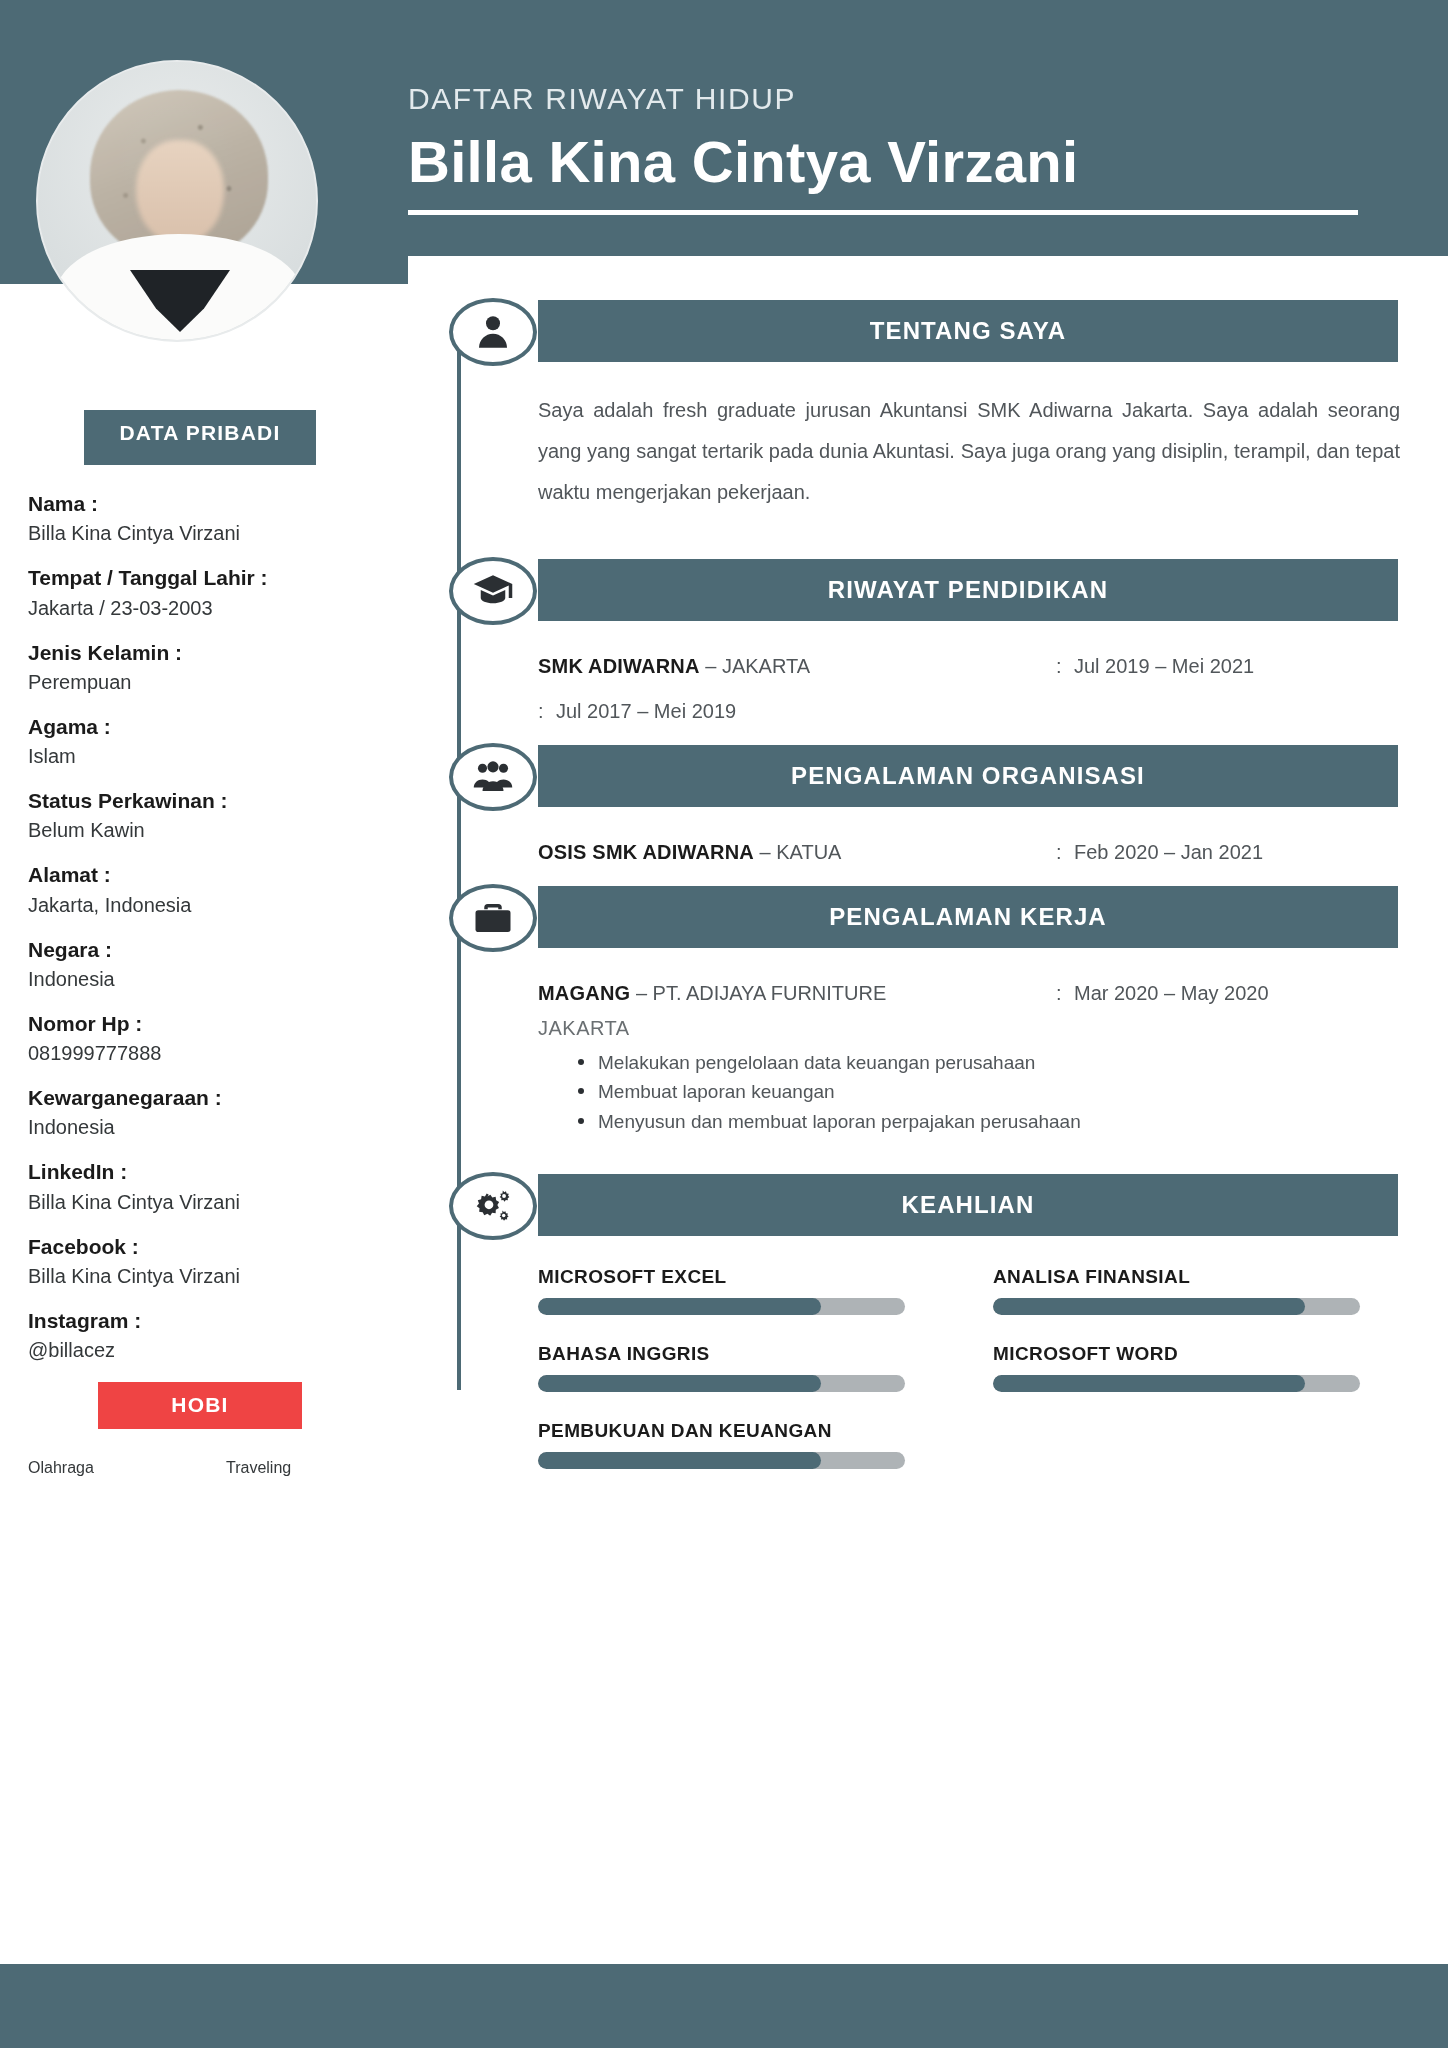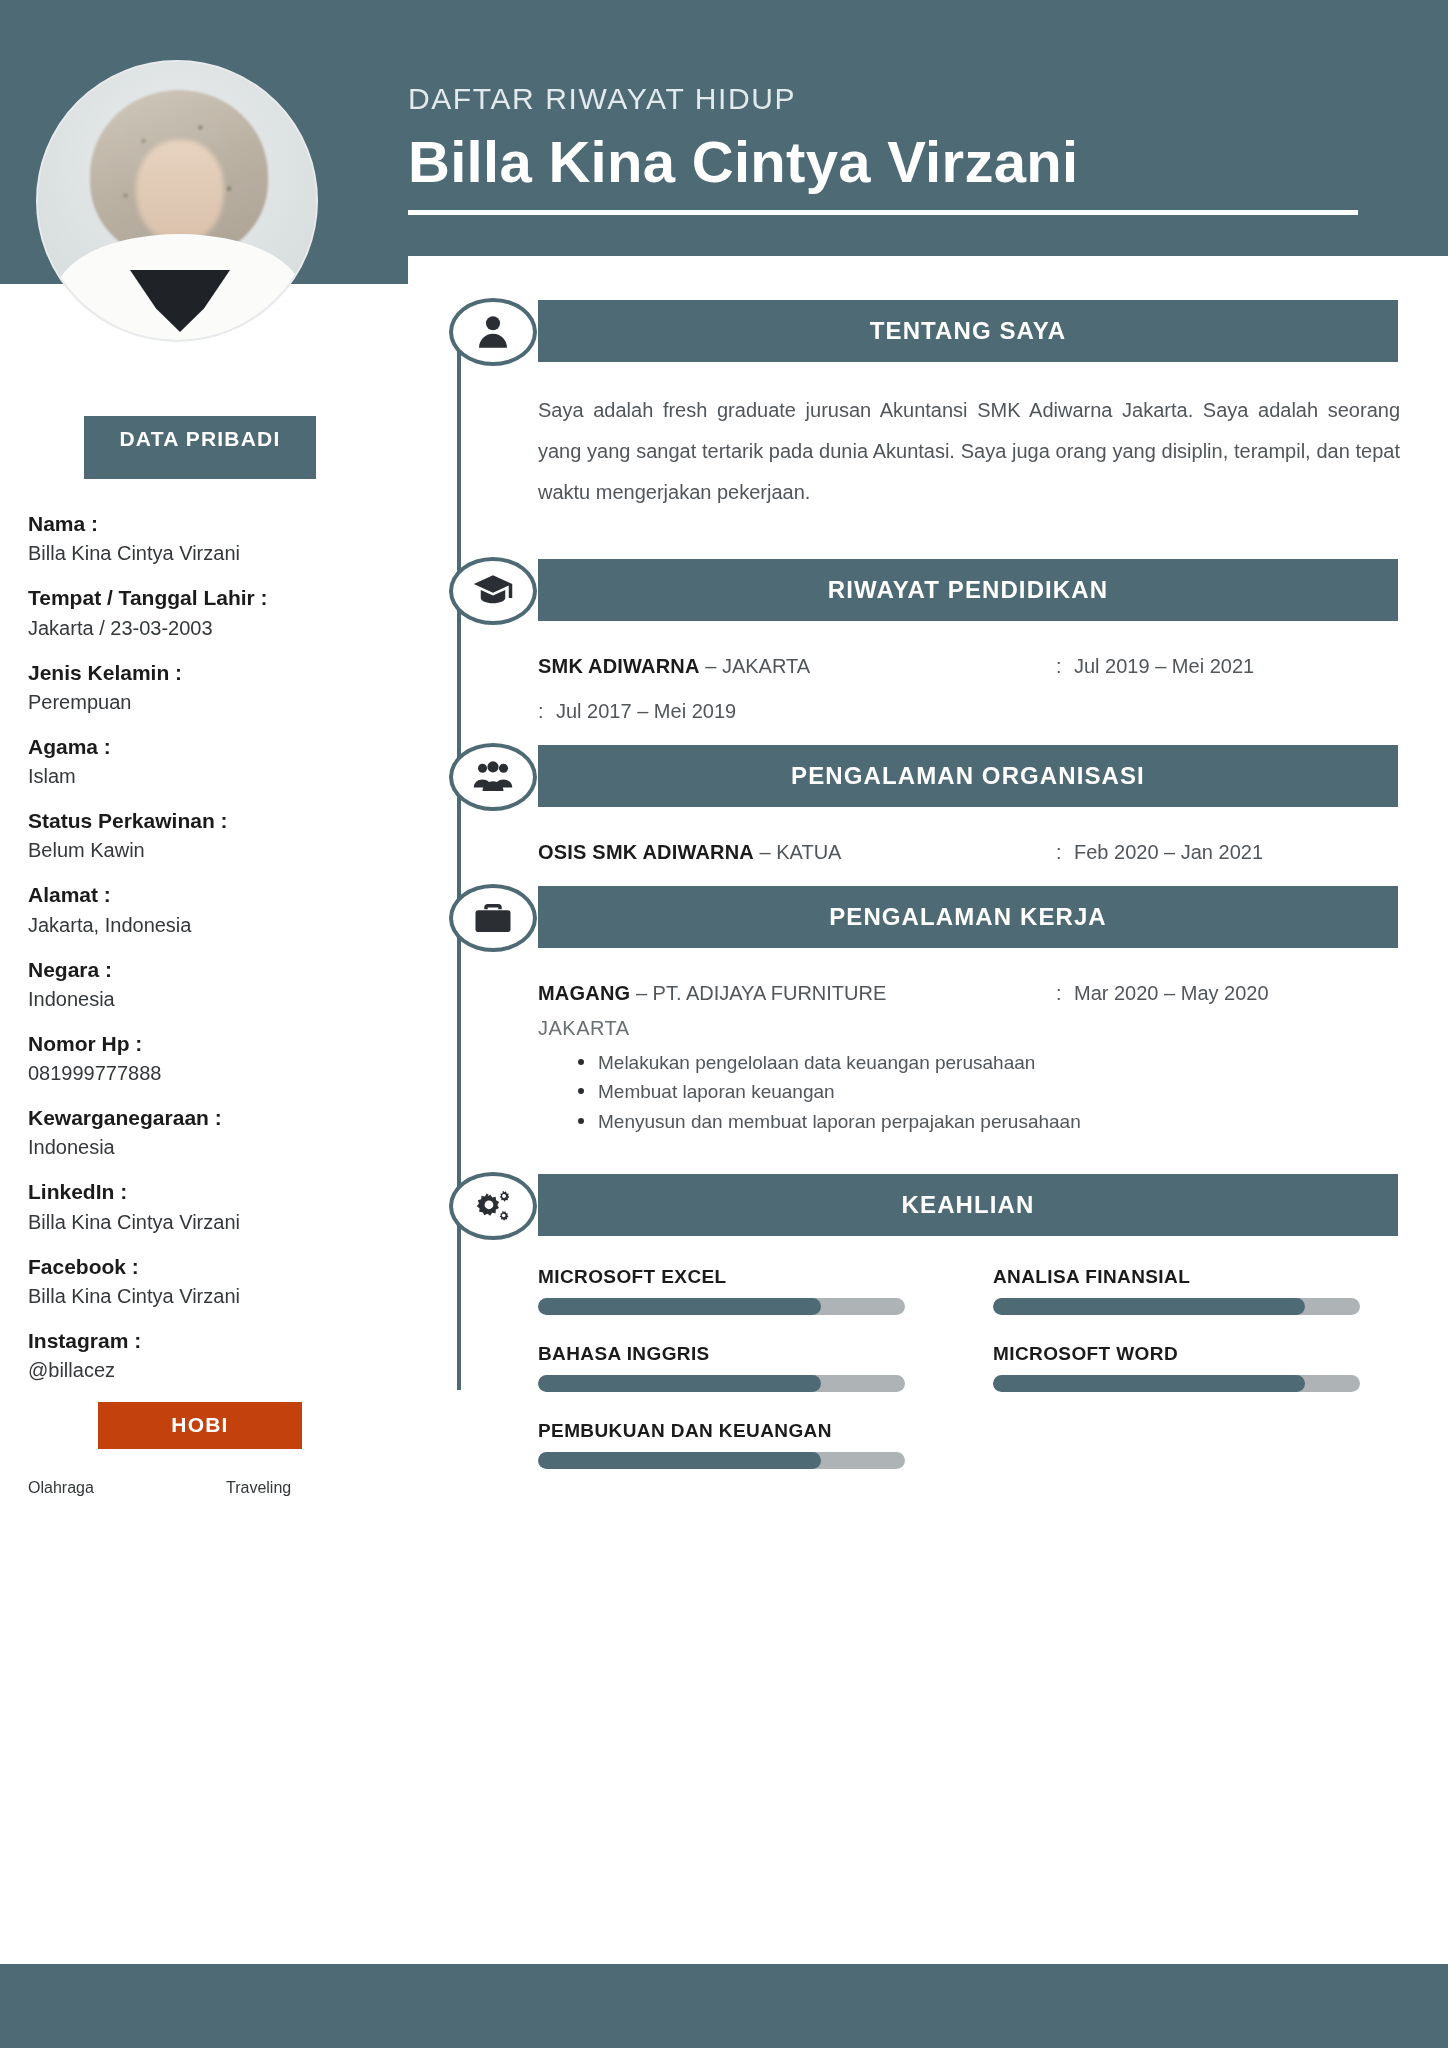--- a/index.html
+++ b/index.html
@@ -110,49 +110,49 @@
   }
 
   
   .sidebar {
     position: absolute;
     left: 0; top: 410px;
     width: 400px;
   }
   .side-chip {
     width: 232px;
-    margin: 6px auto;
+    margin: 0 auto;
     background: #4d6a75;
     color: #ffffff;
     font-size: 21px;
     font-weight: 700;
     letter-spacing: 1.2px;
     text-align: center;
-    padding: 11px 0 28px;
+    padding: 11px 0 20px;
   }
   .fields { padding: 26px 28px 0 28px; }
   .field { margin-bottom: 19px; }
   .f-label {
     font-size: 21px;
     font-weight: 700;
     color: #1b1b1b;
     line-height: 1.25;
   }
   .f-value {
     font-size: 20px;
     color: #34383a;
     line-height: 1.3;
     margin-top: 3px;
     word-break: break-word;
   }
 
   .hobi-chip {
     width: 204px;
     margin: 18px auto 0;
-    background: #c2410c;
+    background: #ef4444;
     color: #ffffff;
     font-size: 21px;
     font-weight: 700;
     letter-spacing: 1.2px;
     text-align: center;
     padding: 11px 0 12px;
   }
   .hobi-row {
     display: flex;
     padding: 30px 28px 0 28px;

